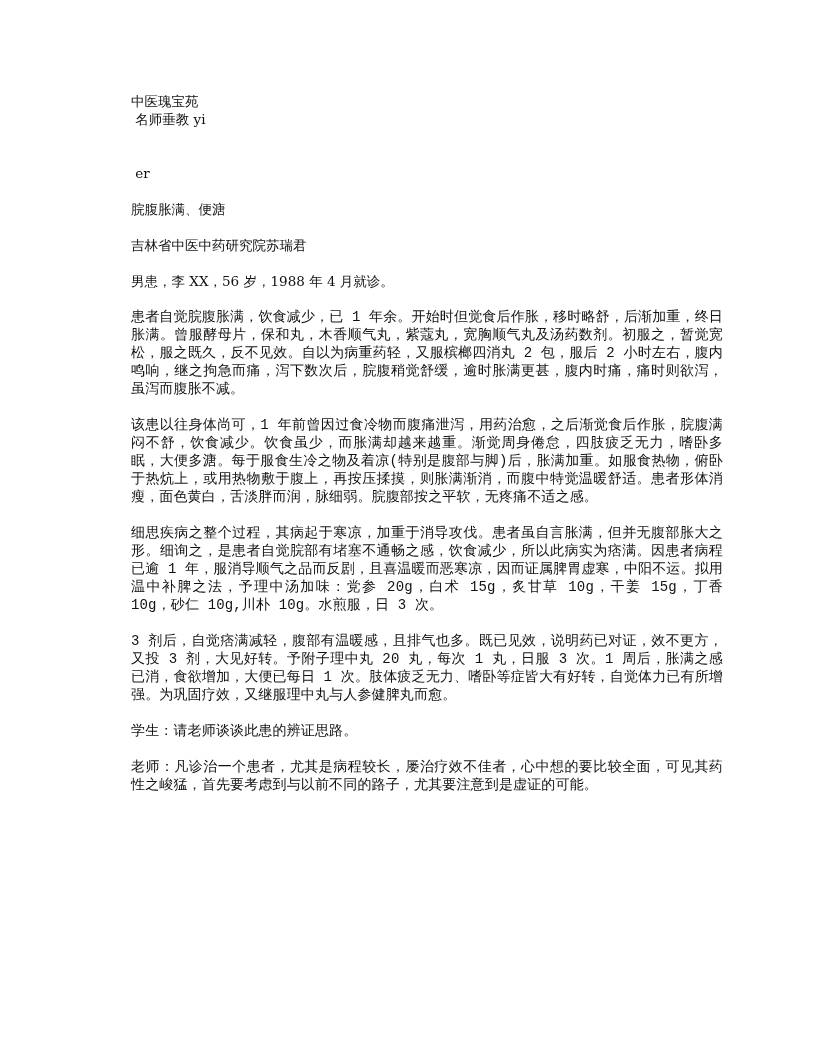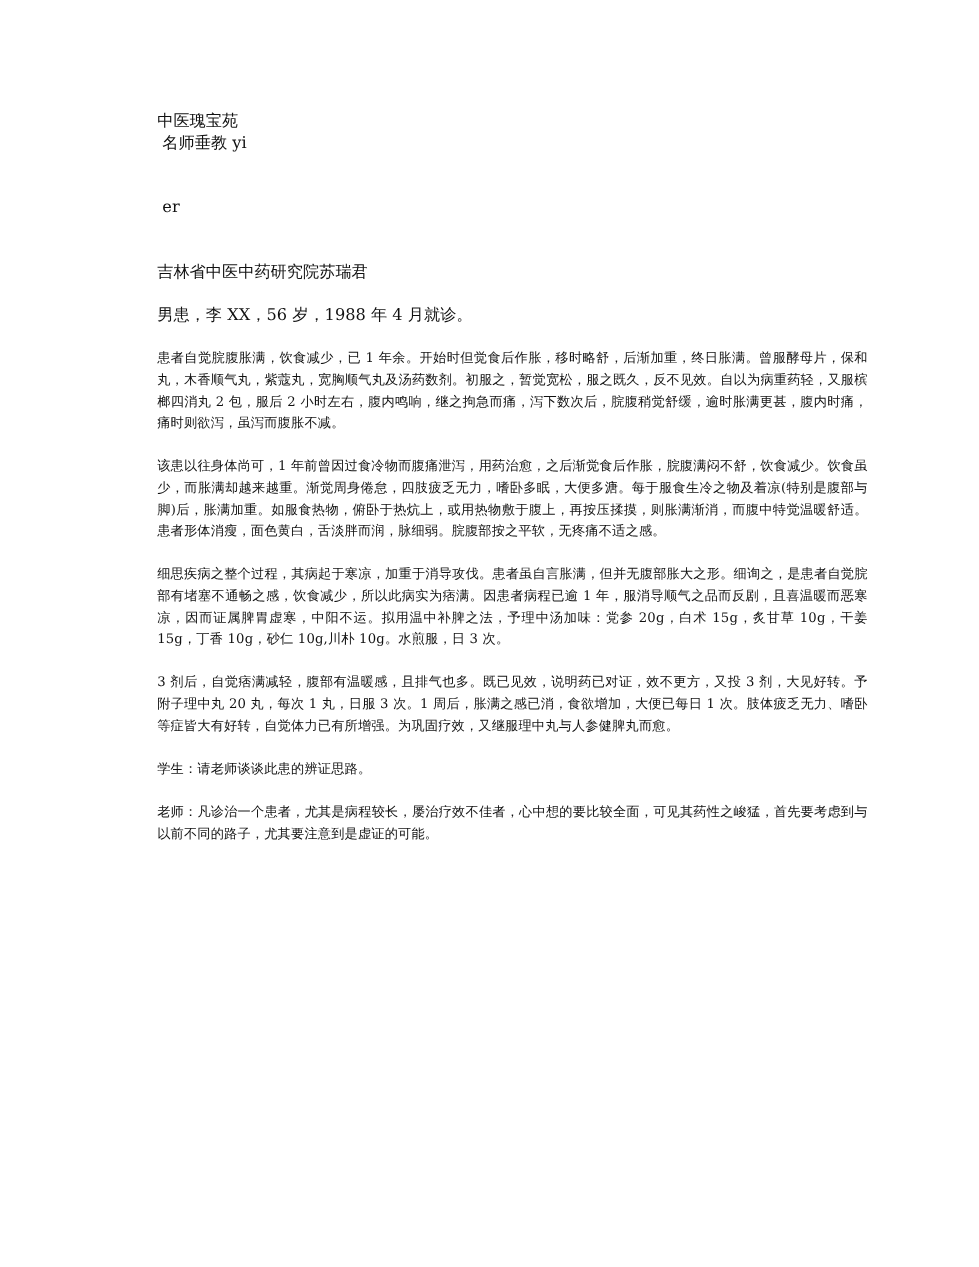--- a/index.html
+++ b/index.html
@@ -21,39 +21,41 @@
       top: 92px;
       width: 592px;
     }
     .line {
       font-size: 13.5px;
       line-height: 18px;
       height: 18px;
       white-space: pre;
     }
     .para {
-      font-size: 11px;
+      font-size: 14px;
       line-height: 18px;
       text-align: justify;
       text-justify: inter-ideograph;
       letter-spacing: 0.15px;
+      font-family: Liberation Mono, monospace;
     }
     .gap18 { height: 18px; }
   </style>
 </head>
 <body>
 
 <div class="page">
   <div class="line">中医瑰宝苑</div>
   <div class="line"> 名师垂教 yi</div>
   <div class="gap18"></div>
   <div class="gap18"></div>
   <div class="line"> er</div>
   <div class="gap18"></div>
 
+  <div class="line">脘腹胀满、便溏</div>
   <div class="gap18"></div>
   <div class="line">吉林省中医中药研究院苏瑞君</div>
   <div class="gap18"></div>
 
   <div class="line">男患，李 XX，56 岁，1988 年 4 月就诊。</div>
   <div class="gap18"></div>
 
   <div class="para">患者自觉脘腹胀满，饮食减少，已 1 年余。开始时但觉食后作胀，移时略舒，后渐加重，终日胀满。曾服酵母片，保和丸，木香顺气丸，紫蔻丸，宽胸顺气丸及汤药数剂。初服之，暂觉宽松，服之既久，反不见效。自以为病重药轻，又服槟榔四消丸 2 包，服后 2 小时左右，腹内鸣响，继之拘急而痛，泻下数次后，脘腹稍觉舒缓，逾时胀满更甚，腹内时痛，痛时则欲泻，虽泻而腹胀不减。</div>
   <div class="gap18"></div>
 

